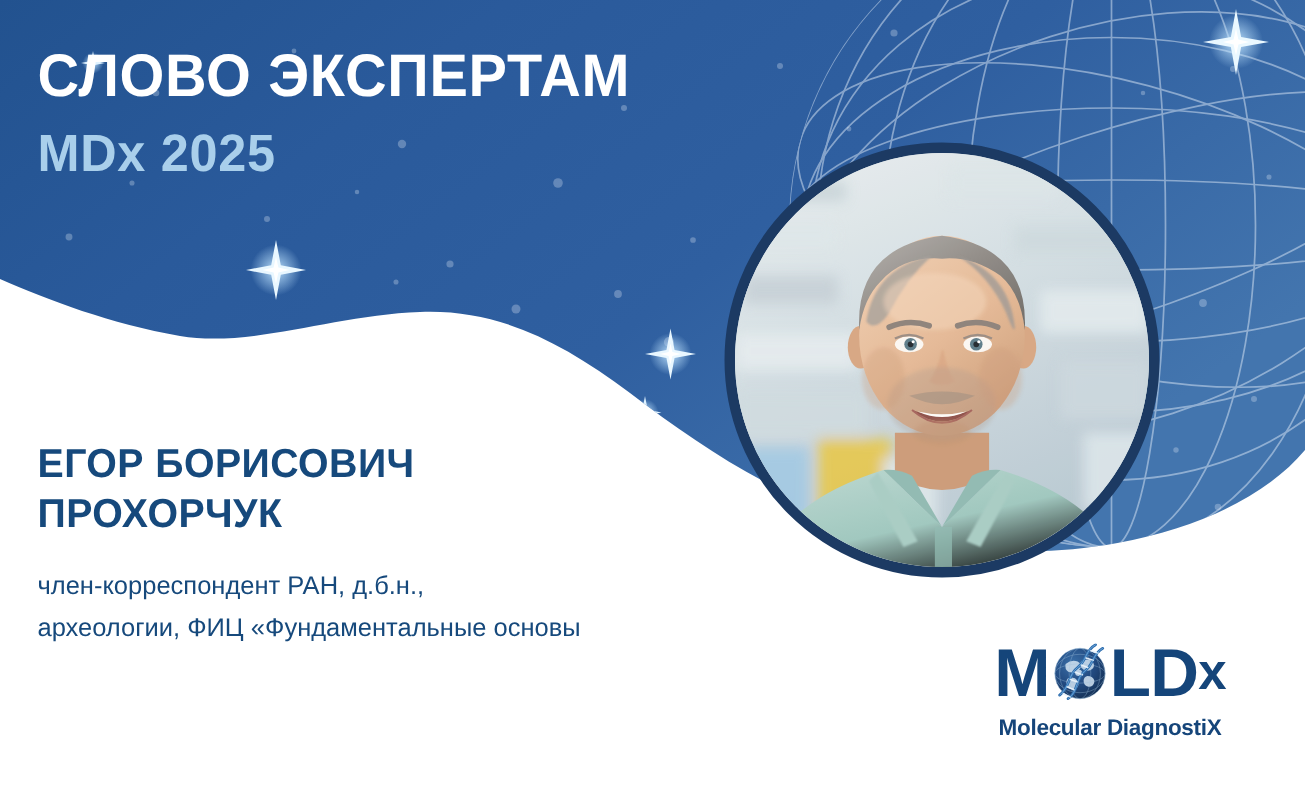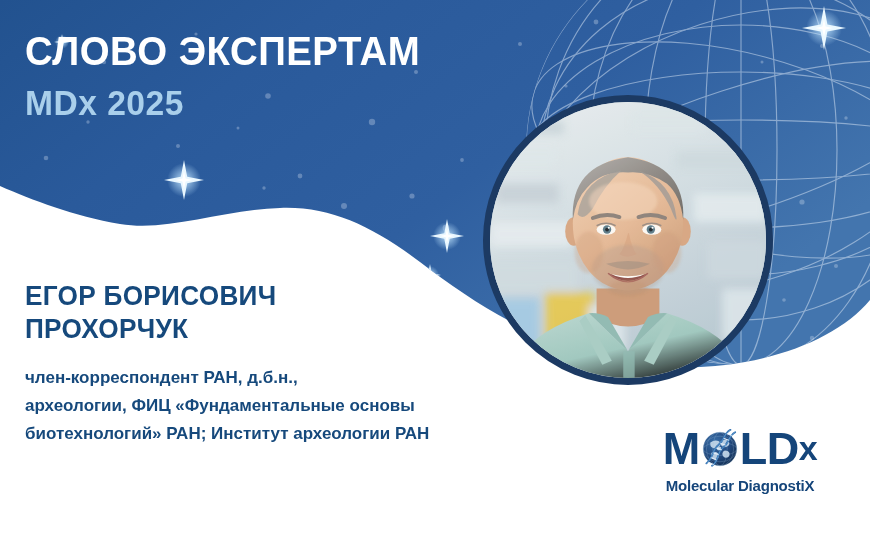--- a/index.html
+++ b/index.html
@@ -48,21 +48,21 @@
     color:#a9cfeb;
     letter-spacing:0.5px;
     transform:scaleX(0.96);
     transform-origin:left center;
     white-space:nowrap;
     margin-top:4px;
   }
 
   .speaker-wrap {
     position:absolute;
-    left:25px; top:280px;
+    left:25px; top:293px;
     width:520px;
     z-index:6;
   }
   .speaker-name {
     font-size:27px;
     line-height:33px;
     font-weight:bold;
     color:#16497c;
     letter-spacing:0.3px;
     transform:scaleX(0.97);
@@ -70,21 +70,21 @@
   }
   .speaker-name .ln { display:block; white-space:nowrap; }
 
   .speaker-desc {
     margin-top:18px;
     font-size:17px;
     line-height:28px;
     color:#16497c;
     font-weight:normal;
   }
-  .speaker-desc .ln { display:block; white-space:nowrap;font-weight:bold; }
+  .speaker-desc .ln { display:block; white-space:nowrap; }
 
   
   .portrait {
     position:absolute;
     left:483px; top:95px;
     width:290px; height:290px;
     border-radius:50%;
     border:7px solid #1c3a63;
     overflow:hidden;
     z-index:5;
@@ -379,21 +379,20 @@
   </div>
 
   <div class="speaker-wrap">
     <div class="speaker-name">
       <span class="ln">ЕГОР БОРИСОВИЧ</span>
       <span class="ln">ПРОХОРЧУК</span>
     </div>
     <div class="speaker-desc">
       <span class="ln">член-корреспондент РАН, д.б.н.,</span>
       <span class="ln">археологии, ФИЦ «Фундаментальные основы</span>
-      <span class="ln">биотехнологий» РАН; Институт археологии РАН</span>
     </div>
   </div>
 
   <div class="logo">
     <div class="logo-mark">
       <span class="logo-letter">M</span>
       <svg class="logo-globe" viewBox="0 0 100 100">
         <circle cx="50" cy="50" r="42" fill="url(#logoSphere)"></circle>
 
         <g fill="#cfe0ef" opacity="0.88">

